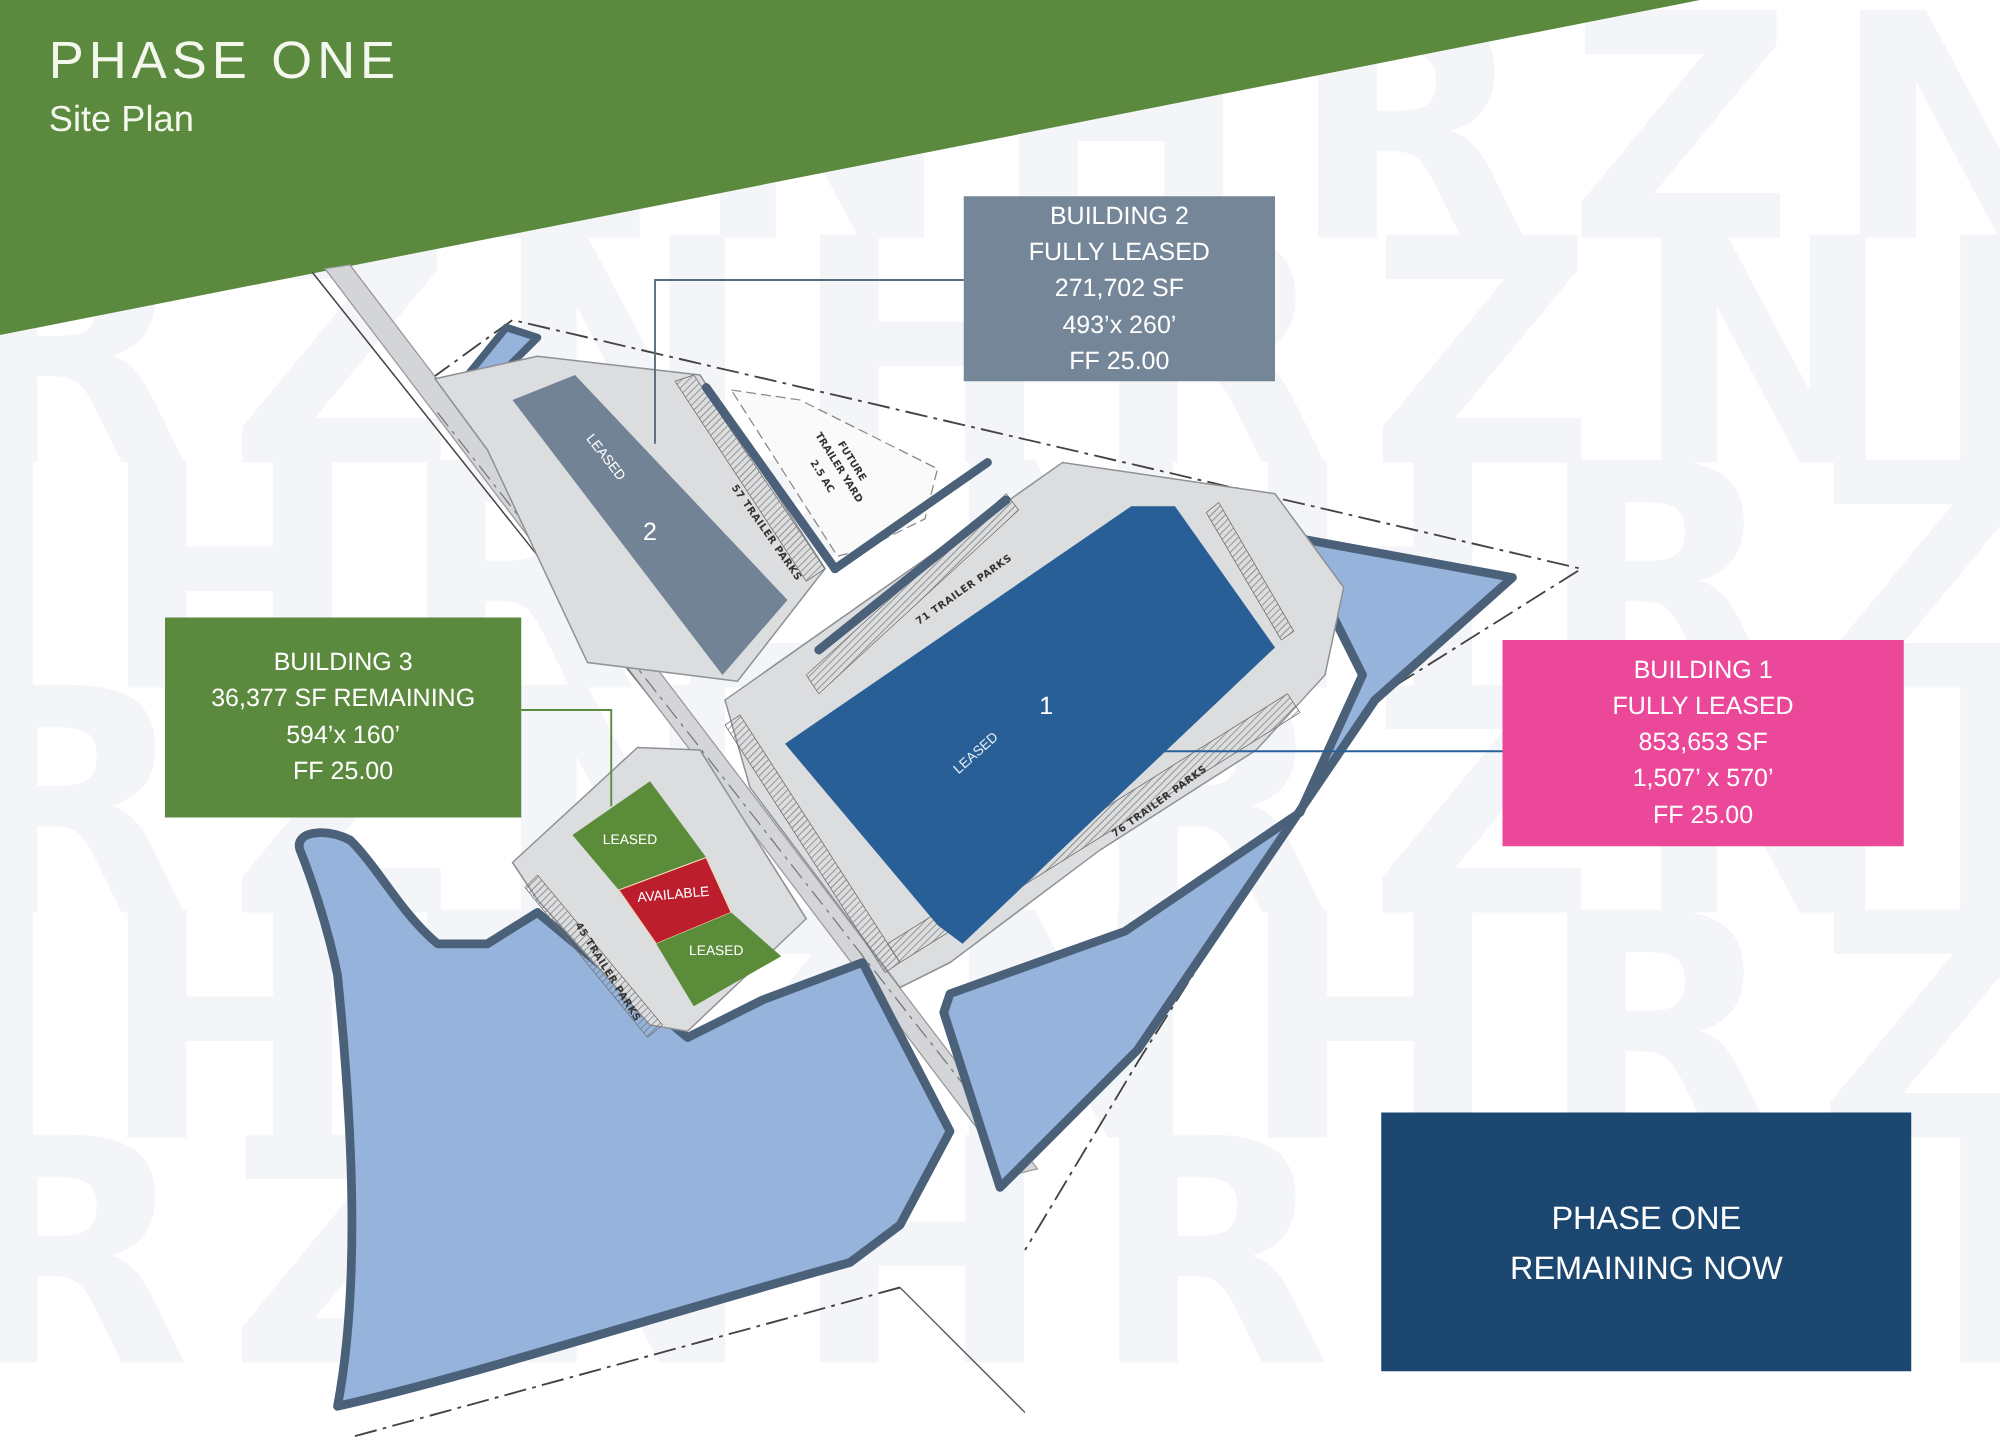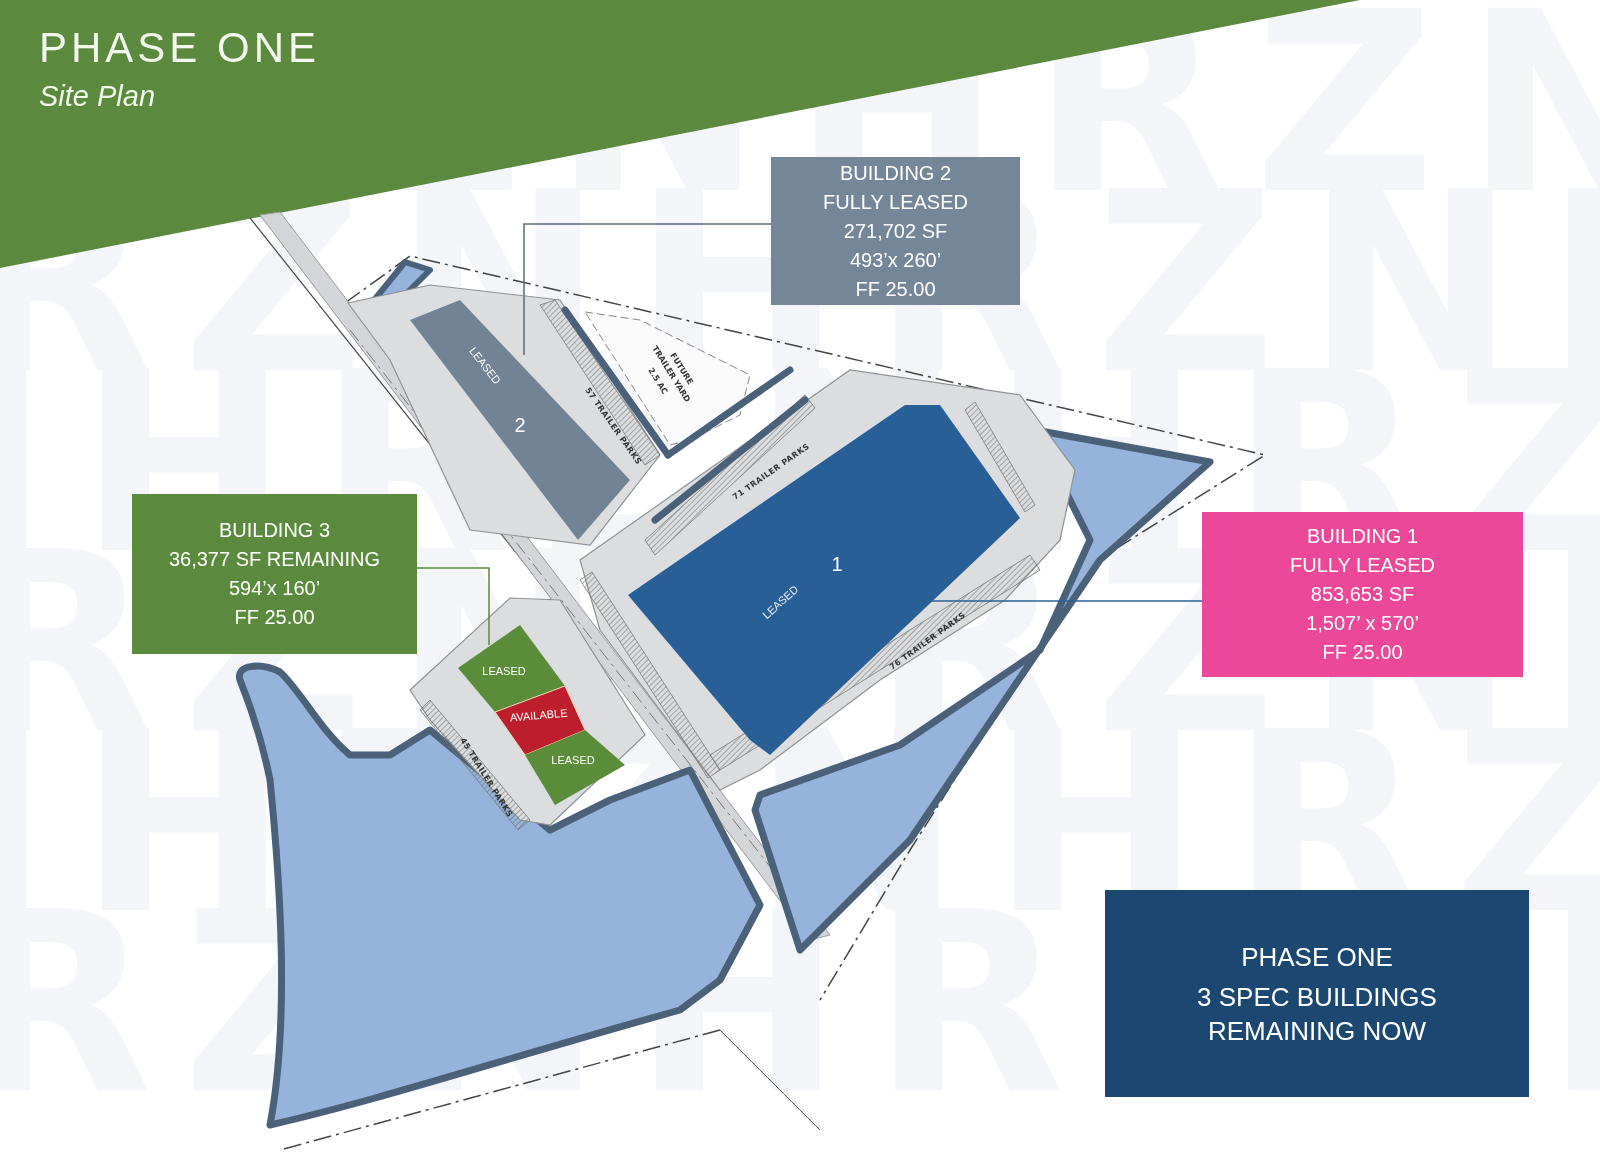--- a/index.html
+++ b/index.html
@@ -11,21 +11,21 @@
   .layer { position: absolute; left: 0; top: 0; width: 1600px; height: 1153px; }
   .watermark text {
     font-family: "DejaVu Sans", sans-serif; font-weight: bold;
     fill: #f3f5f8; font-size: 250px; letter-spacing: 30px;
   }
   .header-title {
     position: absolute; left: 39px; top: 24px; color: #f4f7ee;
     font-size: 42px; letter-spacing: 4px; font-weight: normal;
   }
   .header-sub {
-    position: absolute; left: 39px; top: 80px; color: #f4f7ee; font-size: 29px; font-style: italic;
+    position: absolute; left: 39px; top: 80px; color: #f4f7ee; font-size: 29px;
   }
   .callout {
     position: absolute; color: #ffffff; text-align: center;
     display: flex; flex-direction: column; justify-content: center; align-items: center;
     font-size: 20px; line-height: 29px;
   }
   .callout span { display: block; }
   .phase-box {
     position: absolute; left: 1105px; top: 890px; width: 424px; height: 207px;
     background: #1c4770; color: #fff; text-align: center;
@@ -162,15 +162,14 @@
 <div class="callout" style="left:1202px;top:512px;width:321px;height:165px;background:#ec4899;">
   <span>BUILDING 1</span>
   <span>FULLY LEASED</span>
   <span>853,653 SF</span>
   <span>1,507’ x 570’</span>
   <span>FF 25.00</span>
 </div>
 
 <div class="phase-box">
   <span class="pt">PHASE ONE</span>
-  <span>3 SPEC BUILDINGS</span>
   <span>REMAINING NOW</span>
 </div>
 
 </body></html>

